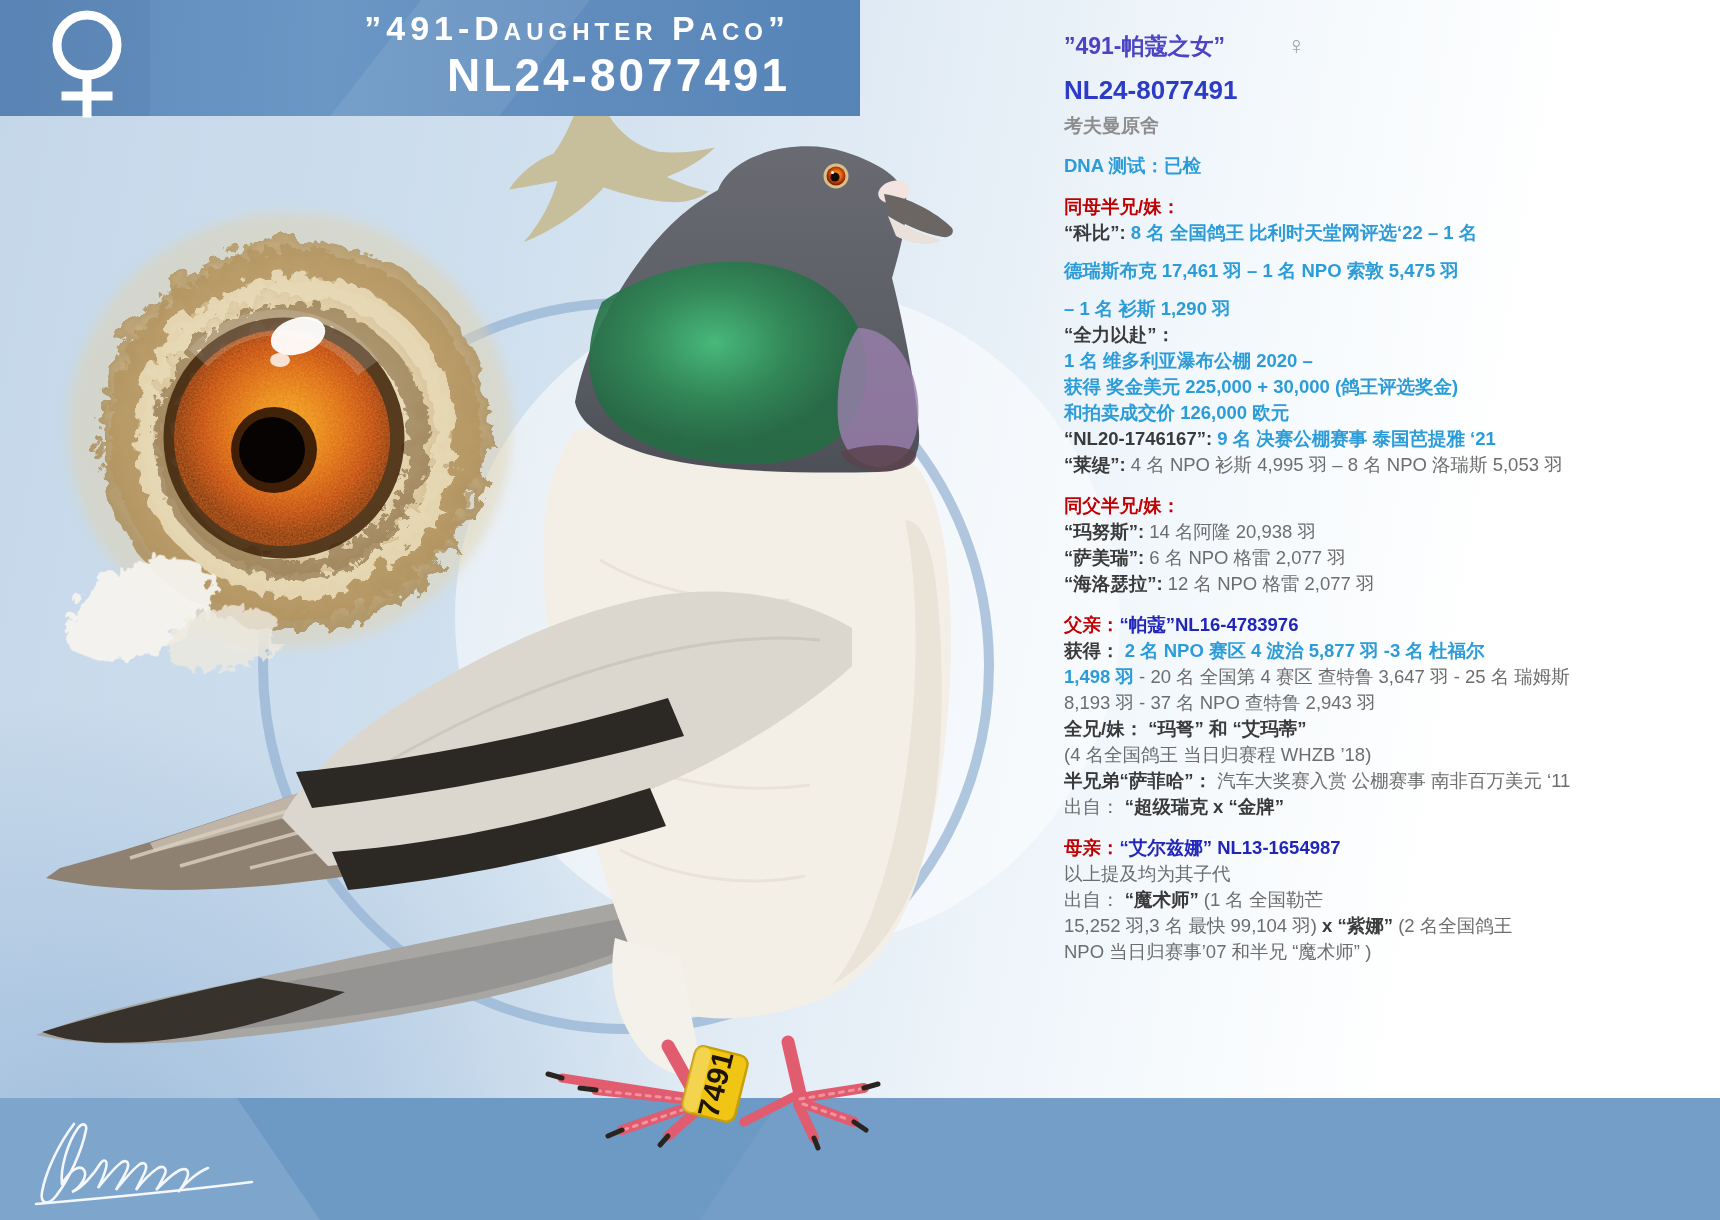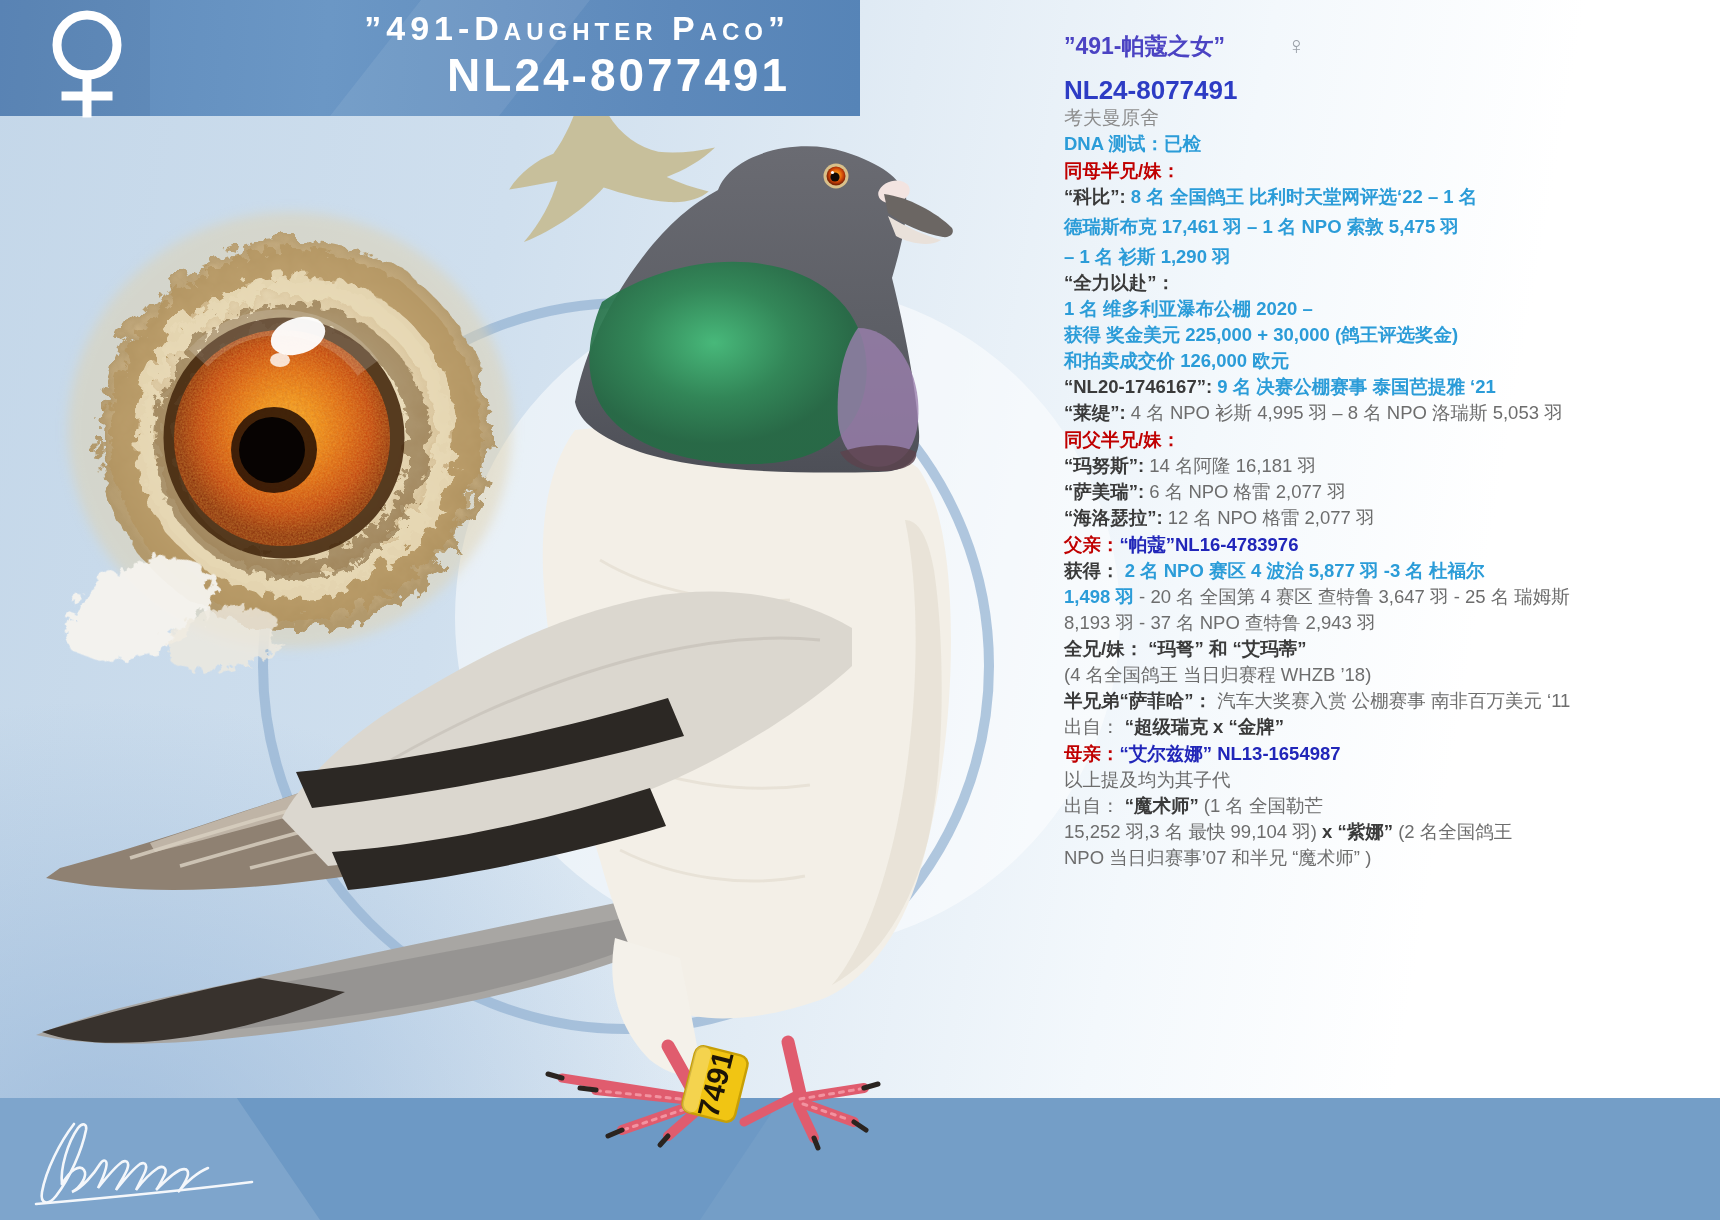--- a/index.html
+++ b/index.html
@@ -28,24 +28,24 @@
   #bar{left:0;top:1098px;width:1720px;height:122px;background:#6d99c5;}
   #bar-light{position:absolute;left:0;top:0;width:320px;height:122px;background:rgba(255,255,255,.12);
     clip-path:polygon(0 0,74% 0,100% 100%,0 100%);}
   #bar-light2{position:absolute;left:700px;top:0;width:1020px;height:122px;background:rgba(255,255,255,.05);
     clip-path:polygon(8% 0,100% 0,100% 100%,0 100%);}
   
   #pedigree{left:1064px;top:30px;width:530px;}
   #info-title{font-size:23px;font-weight:700;color:#4b43c3;line-height:30px;white-space:nowrap;}
   #info-sex{font-weight:400;color:#9aa0a8;font-size:25px;margin-left:62px;}
   #info-ring{margin-top:14px;font-size:26px;font-weight:700;color:#2d3cc4;line-height:30px;}
-  #info-loft{margin-top:1px;font-size:19px;color:#8d8d8d;line-height:24px;}
+  #info-loft{margin-top:9px;font-size:19px;color:#8d8d8d;line-height:24px;font-weight:bold;}
   .pline{font-size:18.5px;line-height:26px;white-space:nowrap;font-weight:700;}
-  .pline.gap{margin-top:1px;}
-  .pline.sp{margin-top:4px;}
+  .pline.gap{margin-top:15px;}
+  .pline.sp{margin-top:12px;}
   .run-b{color:#2b9cd8;font-weight:700;}
   .run-k{color:#3a3a3a;font-weight:700;}
   .run-r{color:#c00000;font-weight:700;}
   .run-n{color:#2126b9;font-weight:700;}
   .run-d{color:#6d6d6d;font-weight:400;}
   svg{display:block;}
   .sr{position:absolute;width:1px;height:1px;overflow:hidden;clip-path:inset(50%);}
 </style>
 </head>
 <body>
@@ -244,21 +244,21 @@
         <div class="pline"><span class="run-k">“科比”:</span><span class="run-b"> 8 名  全国鸽王  比利时天堂网评选‘22 – 1 名</span></div>
         <div class="pline sp"><span class="run-b">德瑞斯布克 17,461 羽  – 1 名  NPO  索敦  5,475 羽</span></div>
         <div class="pline sp"><span class="run-b">– 1 名  衫斯  1,290 羽</span></div>
         <div class="pline"><span class="run-k">“全力以赴”：</span></div>
         <div class="pline"><span class="run-b">1 名    维多利亚瀑布公棚  2020 –</span></div>
         <div class="pline"><span class="run-b">获得  奖金美元 225,000 + 30,000 (鸽王评选奖金)</span></div>
         <div class="pline"><span class="run-b">和拍卖成交价  126,000 欧元</span></div>
         <div class="pline"><span class="run-k">“NL20-1746167”:</span><span class="run-b"> 9 名    决赛公棚赛事  泰国芭提雅  ‘21</span></div>
         <div class="pline"><span class="run-k">“莱缇”:</span><span class="run-d"> 4 名 NPO  衫斯  4,995 羽 – 8 名 NPO  洛瑞斯  5,053 羽</span></div>
         <div class="pline gap"><span class="run-r">同父半兄/妹：</span></div>
-        <div class="pline"><span class="run-k">“玛努斯”:</span><span class="run-d"> 14 名阿隆  16,181 羽</span></div>
+        <div class="pline"><span class="run-k">“玛努斯”:</span><span class="run-d"> 14 名阿隆  20,938 羽</span></div>
         <div class="pline"><span class="run-k">“萨美瑞”:</span><span class="run-d"> 6 名  NPO  格雷  2,077 羽</span></div>
         <div class="pline"><span class="run-k">“海洛瑟拉”:</span><span class="run-d"> 12 名  NPO  格雷  2,077 羽</span></div>
         <div class="pline gap"><span class="run-r">父亲：</span><span class="run-n">“帕蔻”NL16-4783976</span></div>
         <div class="pline"><span class="run-k">获得：</span><span class="run-b">  2 名 NPO  赛区  4  波治 5,877 羽  -3 名  杜福尔</span></div>
         <div class="pline"><span class="run-b">1,498 羽</span><span class="run-d">  - 20 名  全国第 4 赛区  查特鲁 3,647 羽  - 25 名  瑞姆斯</span></div>
         <div class="pline"><span class="run-d">8,193 羽  - 37 名  NPO  查特鲁 2,943 羽</span></div>
         <div class="pline"><span class="run-k">全兄/妹：    “玛弩”  和  “艾玛蒂”</span></div>
         <div class="pline"><span class="run-d">(4 名全国鸽王  当日归赛程 WHZB ’18)</span></div>
         <div class="pline"><span class="run-k">半兄弟“萨菲哈”：</span><span class="run-d"> 汽车大奖赛入赏  公棚赛事  南非百万美元  ‘11</span></div>
         <div class="pline"><span class="run-d">出自：</span><span class="run-k">   “超级瑞克 x “金牌”</span></div>

